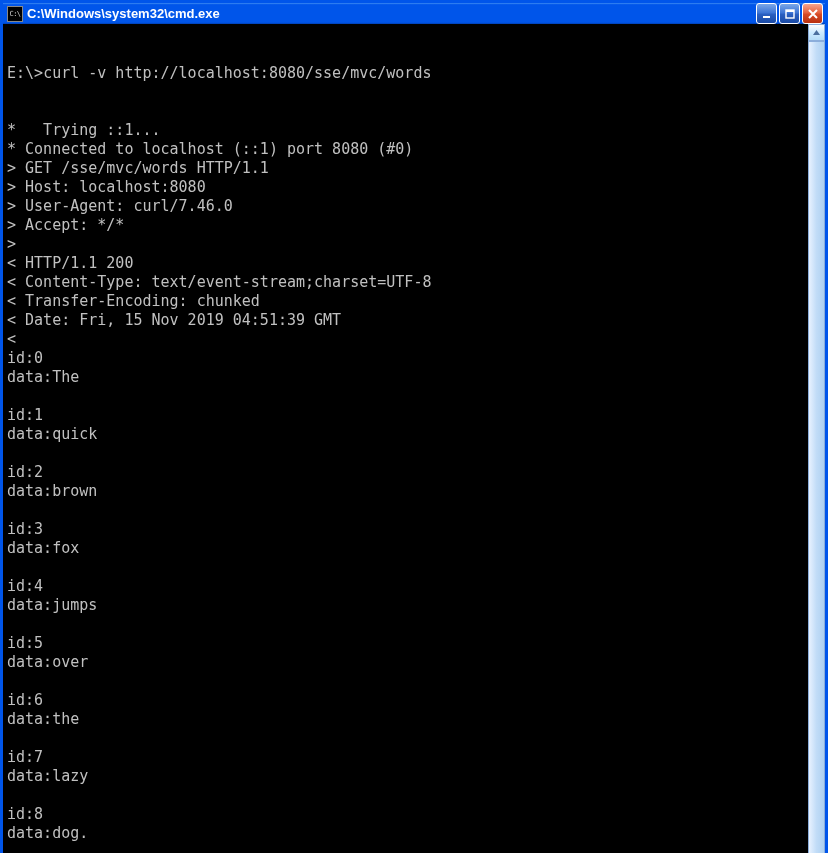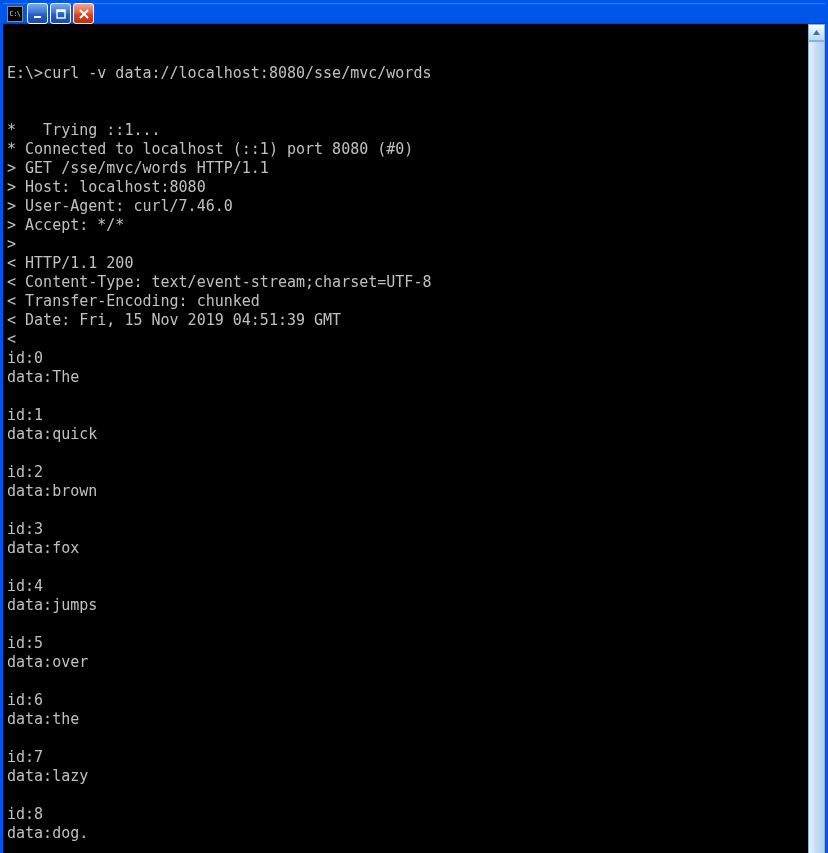--- a/index.html
+++ b/index.html
@@ -120,20 +120,21 @@
     background: linear-gradient(to right, #e8f2ff, #c1dcf7 50%, #afd1f1);
     border: 1px solid #8caedb;
   }
 </style>
 </head>
 <body>
 
 <div class="window">
   <div class="titlebar">
     <span class="icon">C:\</span>
+    <span class="title-text">C:\Windows\system32\cmd.exe</span>
     <div class="controls">
       <div class="ctrl">
         <svg width="10" height="10" viewBox="0 0 10 10">
             <rect x="1" y="7" width="7" height="2" fill="#fff"></rect>
           </svg>
       </div>
       <div class="ctrl">
         <svg width="10" height="10" viewBox="0 0 10 10">
             <rect x="1" y="1" width="8" height="8" fill="none" stroke="#fff" stroke-width="1.4"></rect>
             <rect x="1" y="1" width="8" height="2" fill="#fff"></rect>
@@ -141,21 +142,21 @@
       </div>
       <div class="ctrl close">
         <svg width="10" height="10" viewBox="0 0 10 10">
             <path d="M1 1 L9 9 M9 1 L1 9" stroke="#fff" stroke-width="2"></path>
           </svg>
       </div>
     </div>
   </div>
   <div class="client">
     <div class="terminal">
-      <div class="line"><span>E:\&gt;</span><span>curl -v data://localhost:8080/sse/mvc/words</span></div>
+      <div class="line"><span>E:\&gt;</span><span>curl -v http://localhost:8080/sse/mvc/words</span></div>
       <div id="term-lines"><div class="line">*   Trying ::1...</div><div class="line">* Connected to localhost (::1) port 8080 (#0)</div><div class="line">&gt; GET /sse/mvc/words HTTP/1.1</div><div class="line">&gt; Host: localhost:8080</div><div class="line">&gt; User-Agent: curl/7.46.0</div><div class="line">&gt; Accept: */*</div><div class="line">&gt;</div><div class="line">&lt; HTTP/1.1 200</div><div class="line">&lt; Content-Type: text/event-stream;charset=UTF-8</div><div class="line">&lt; Transfer-Encoding: chunked</div><div class="line">&lt; Date: Fri, 15 Nov 2019 04:51:39 GMT</div><div class="line">&lt;</div><div class="line">id:0</div><div class="line">data:The</div><div class="line"></div><div class="line">id:1</div><div class="line">data:quick</div><div class="line"></div><div class="line">id:2</div><div class="line">data:brown</div><div class="line"></div><div class="line">id:3</div><div class="line">data:fox</div><div class="line"></div><div class="line">id:4</div><div class="line">data:jumps</div><div class="line"></div><div class="line">id:5</div><div class="line">data:over</div><div class="line"></div><div class="line">id:6</div><div class="line">data:the</div><div class="line"></div><div class="line">id:7</div><div class="line">data:lazy</div><div class="line"></div><div class="line">id:8</div><div class="line">data:dog.</div><div class="line"></div></div>
     </div>
     <div class="scrollbar">
       <div class="sb-btn">
         <svg width="9" height="9" viewBox="0 0 9 9">
             <path d="M4.5 2 L8 7 L1 7 Z" fill="#4b6f9e"></path>
           </svg>
       </div>
       <div class="sb-track">
         <div class="sb-thumb"></div>

